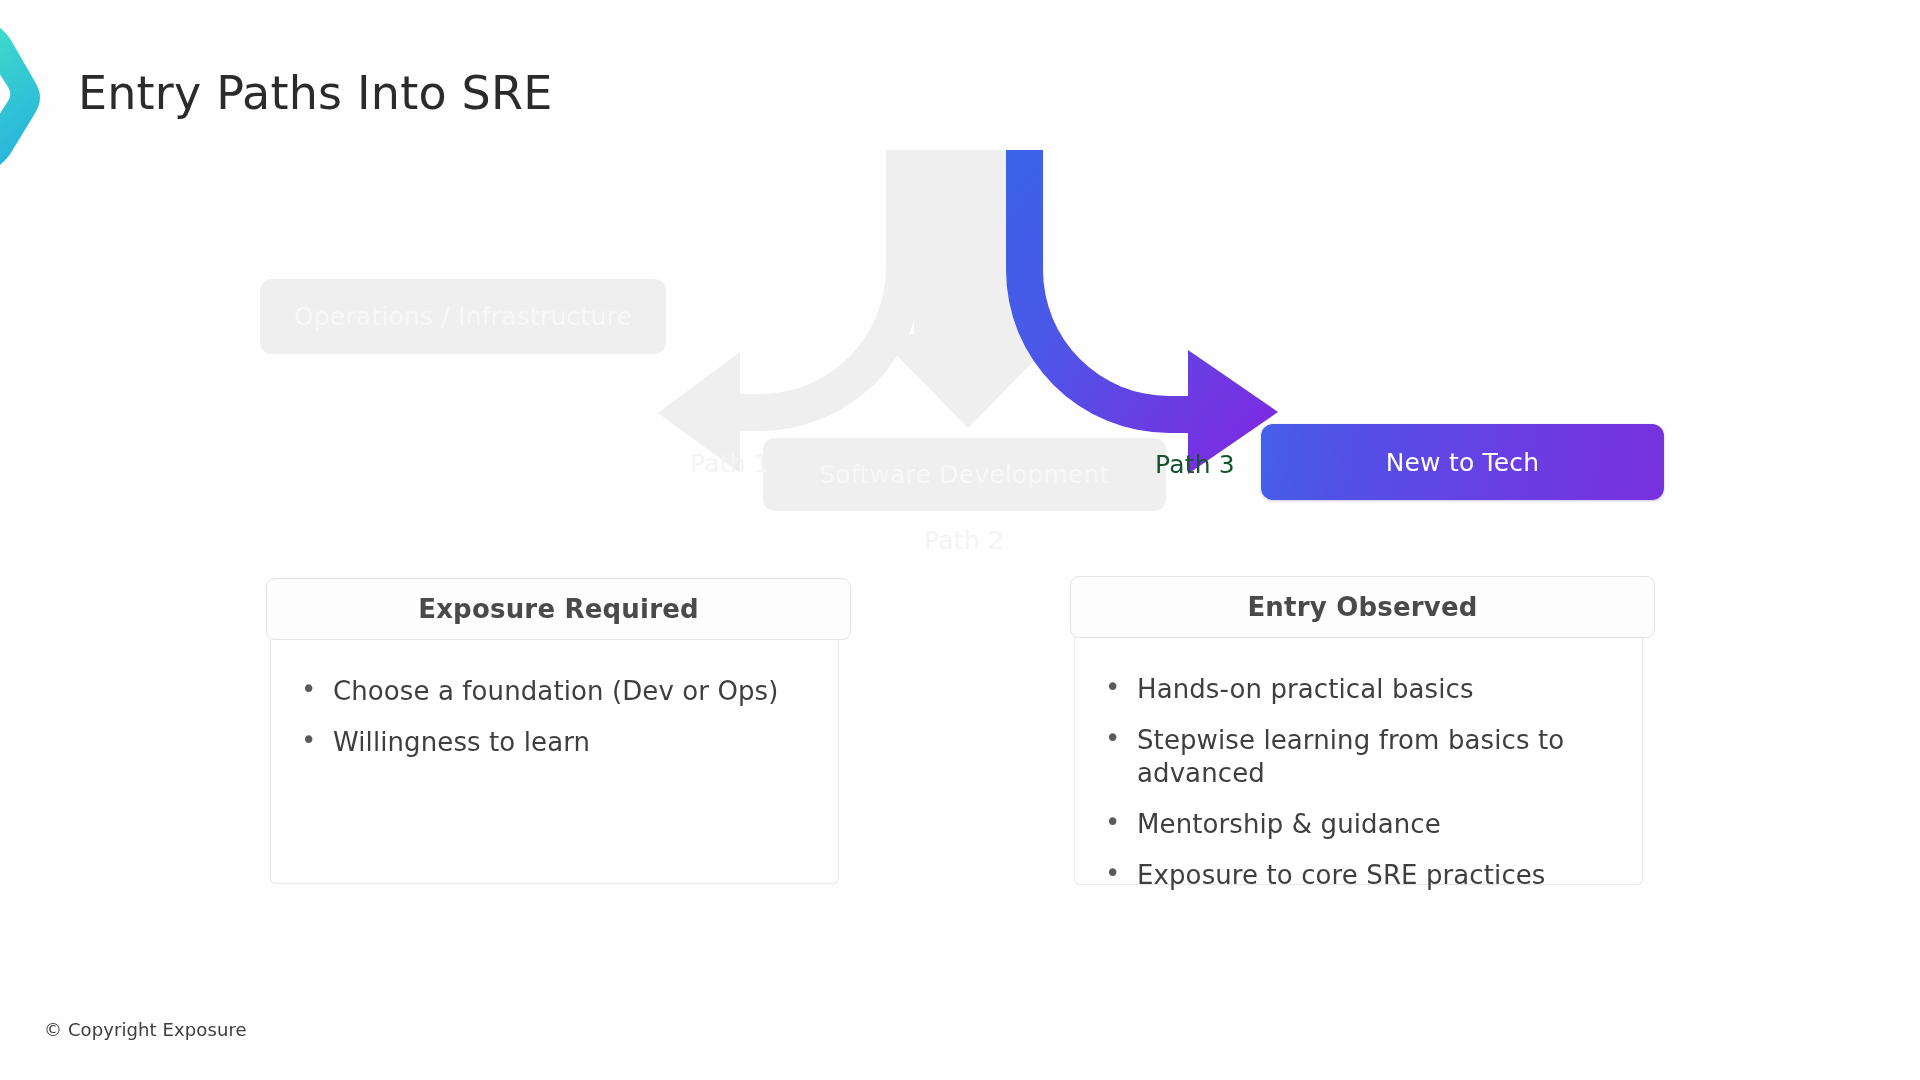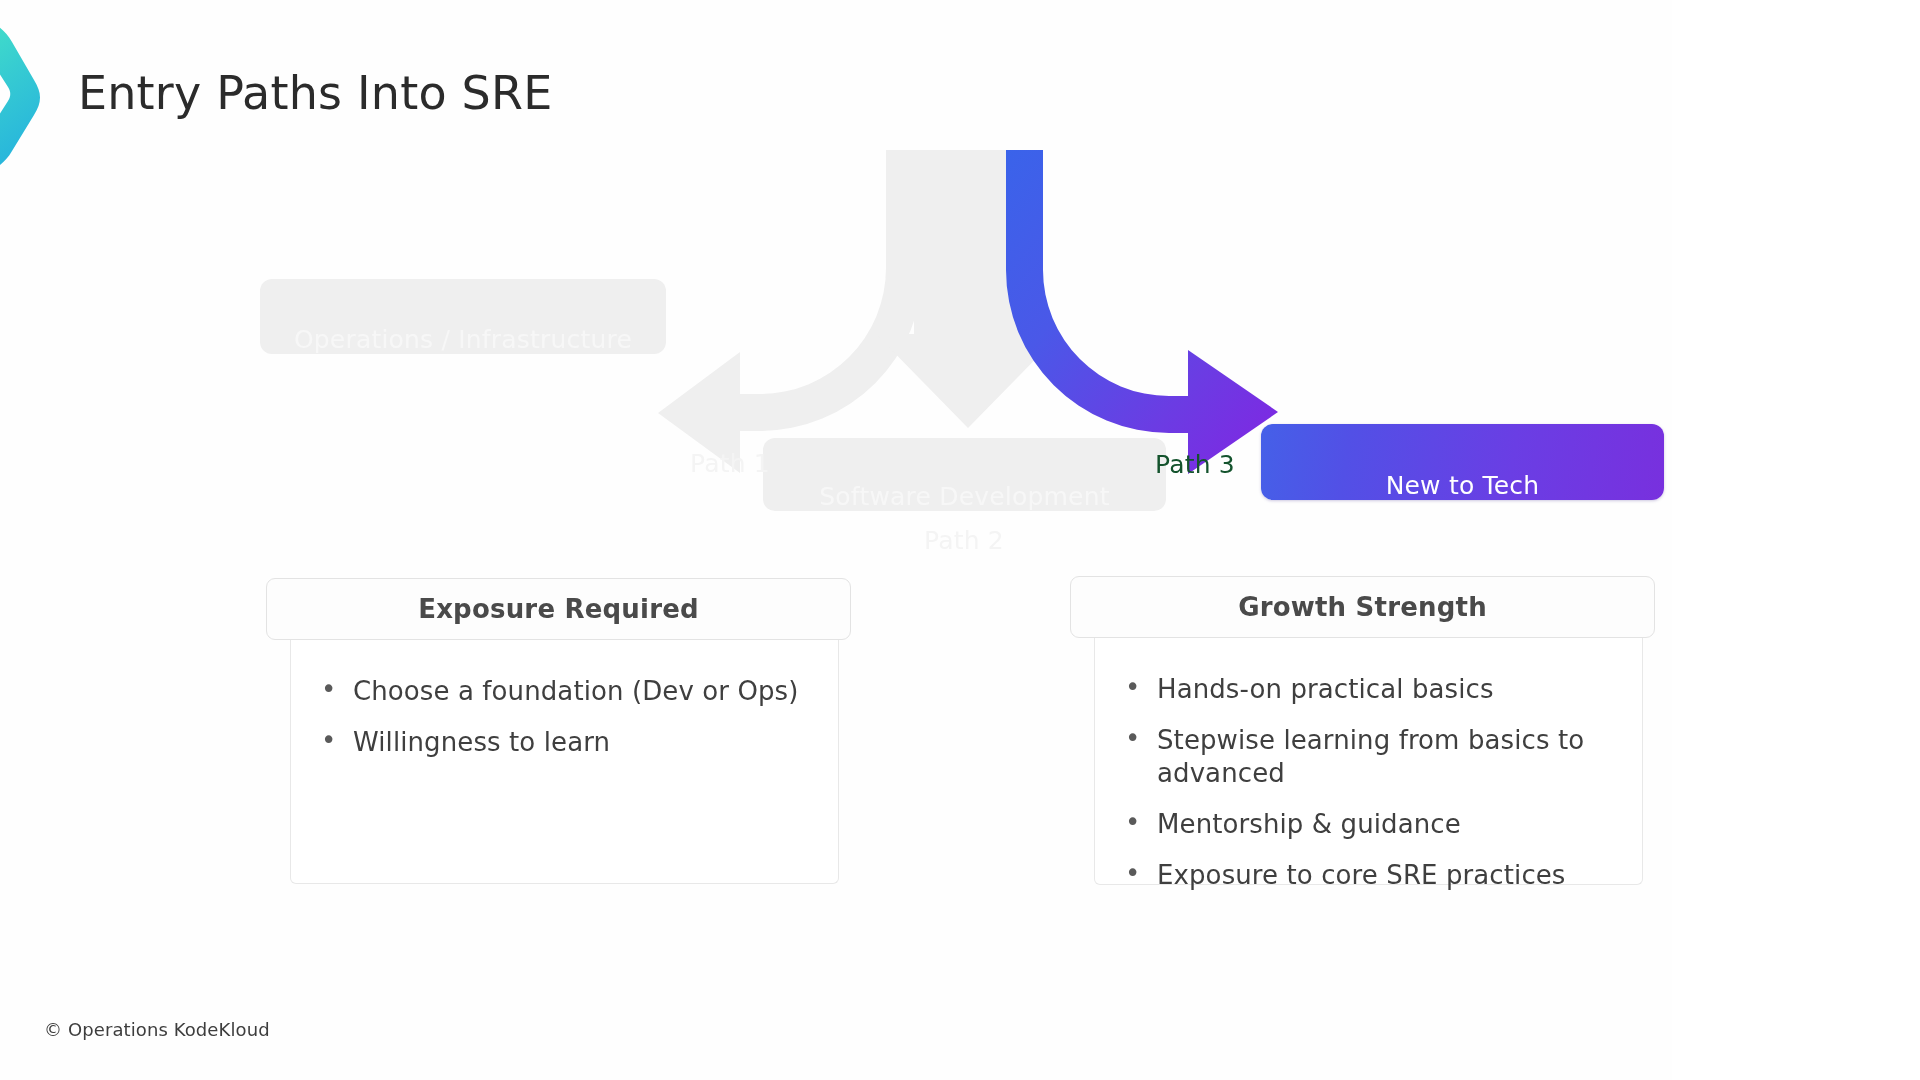--- a/index.html
+++ b/index.html
@@ -37,21 +37,21 @@
   
   .diagram {
     position:absolute;
     left:0; top:150px;
     width:1920px; height:400px;
   }
 
   .node {
     position:absolute;
     display:flex;
-    align-items:flex-end;
+    align-items:center;
     justify-content:center;
     border-radius:12px;
     font-size:25px;
     color:#ffffff;
     letter-spacing:.2px;
     white-space:nowrap;
   }
   .node.dim {
     background:#efefef;
     color:#f7f7f7;
@@ -100,21 +100,21 @@
     align-items:center;
     justify-content:center;
     font-size:26px;
     font-weight:bold;
     color:#4a4a4a;
     letter-spacing:.2px;
     position:relative;
     z-index:2;
   }
   .card-body {
-    margin:-3px 12px 0 24px;
+    margin:-3px 12px 0 4px;
     min-height:240px;
     border:1px solid #e8e8e8;
     border-top:none;
     border-radius:0 0 6px 6px;
     background:#ffffff;
     padding:38px 18px 30px 8px;
   }
   .card-left  { left:266px; top:578px; }
   .card-left .card-body { height:247px; }
   .card-right { left:1070px; top:576px; }
@@ -245,26 +245,26 @@
     <div class="card-head">Exposure Required</div>
     <div class="card-body">
       <ul class="bullets">
         <li>Choose a foundation (Dev or Ops)</li>
         <li>Willingness to learn</li>
       </ul>
     </div>
   </div>
 
   <div class="card card-right">
-    <div class="card-head">Growth Strength</div>
+    <div class="card-head">Entry Observed</div>
     <div class="card-body">
       <ul class="bullets">
         <li>Hands-on practical basics</li>
         <li>Stepwise learning from basics to advanced</li>
         <li>Mentorship &amp; guidance</li>
         <li>Exposure to core SRE practices</li>
       </ul>
     </div>
   </div>
 
-  <div class="footer">© Operations KodeKloud</div>
+  <div class="footer">© Copyright Exposure</div>
 
 </div>
 
 </body></html>

